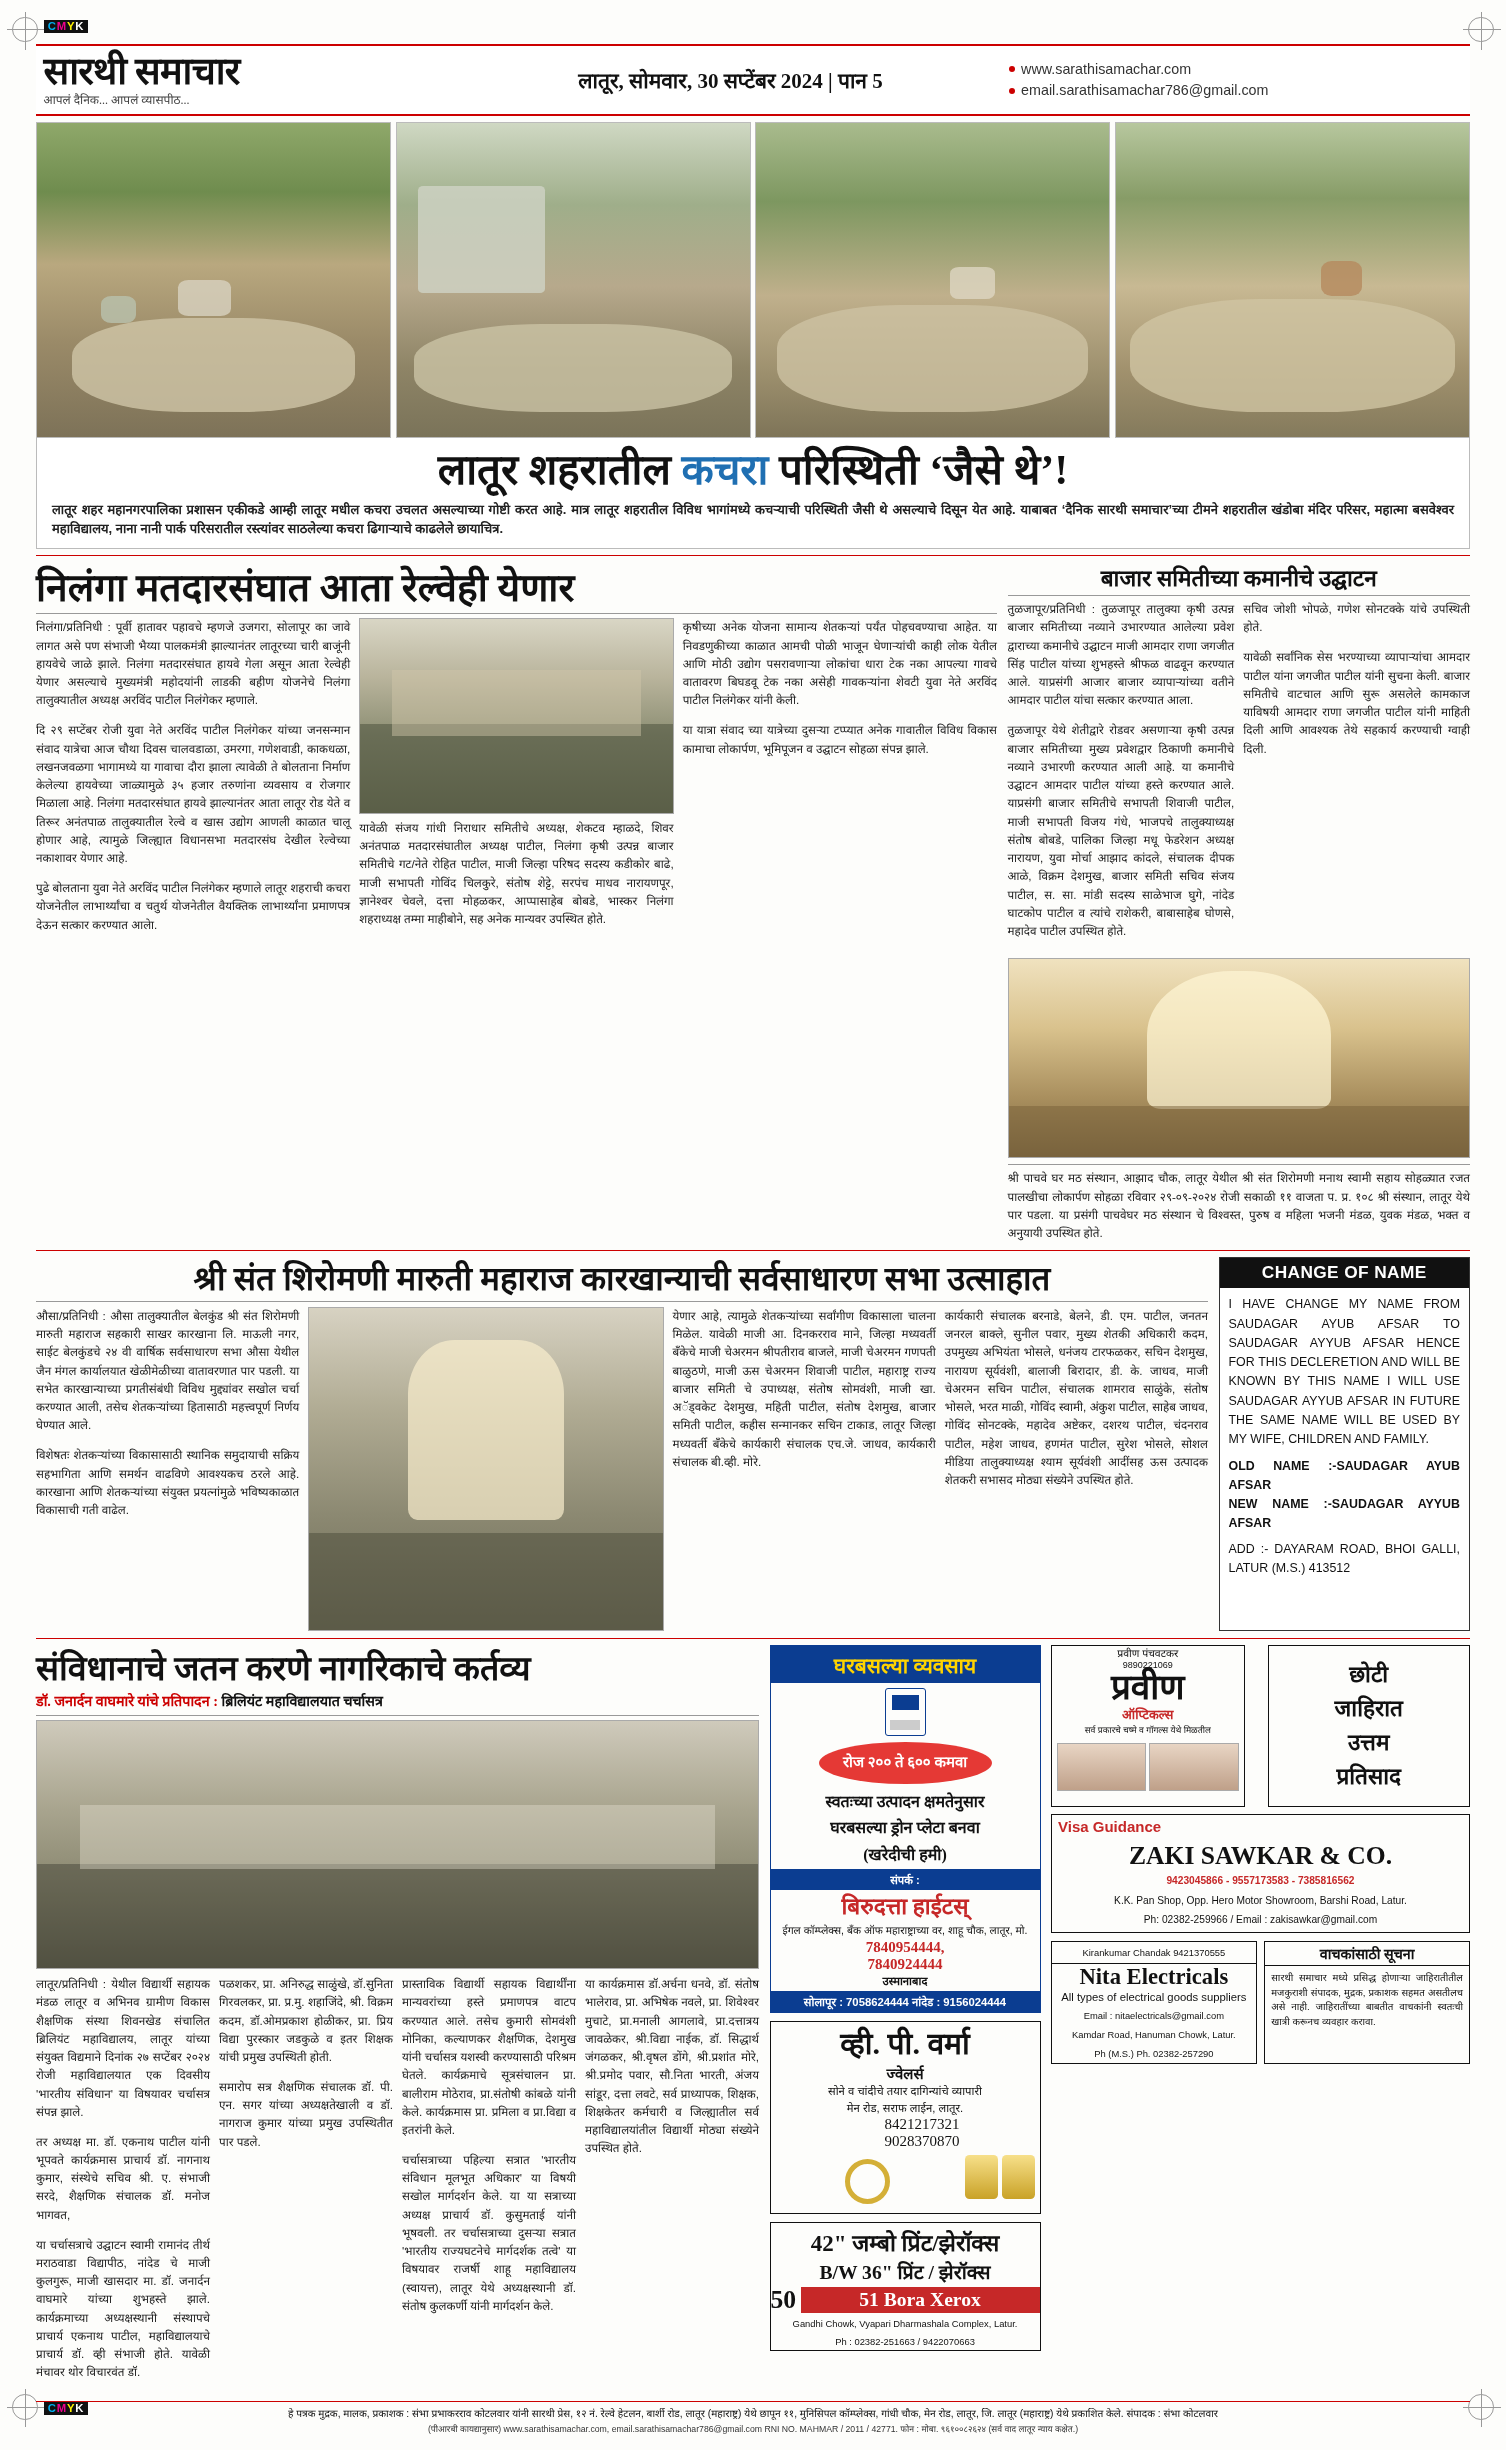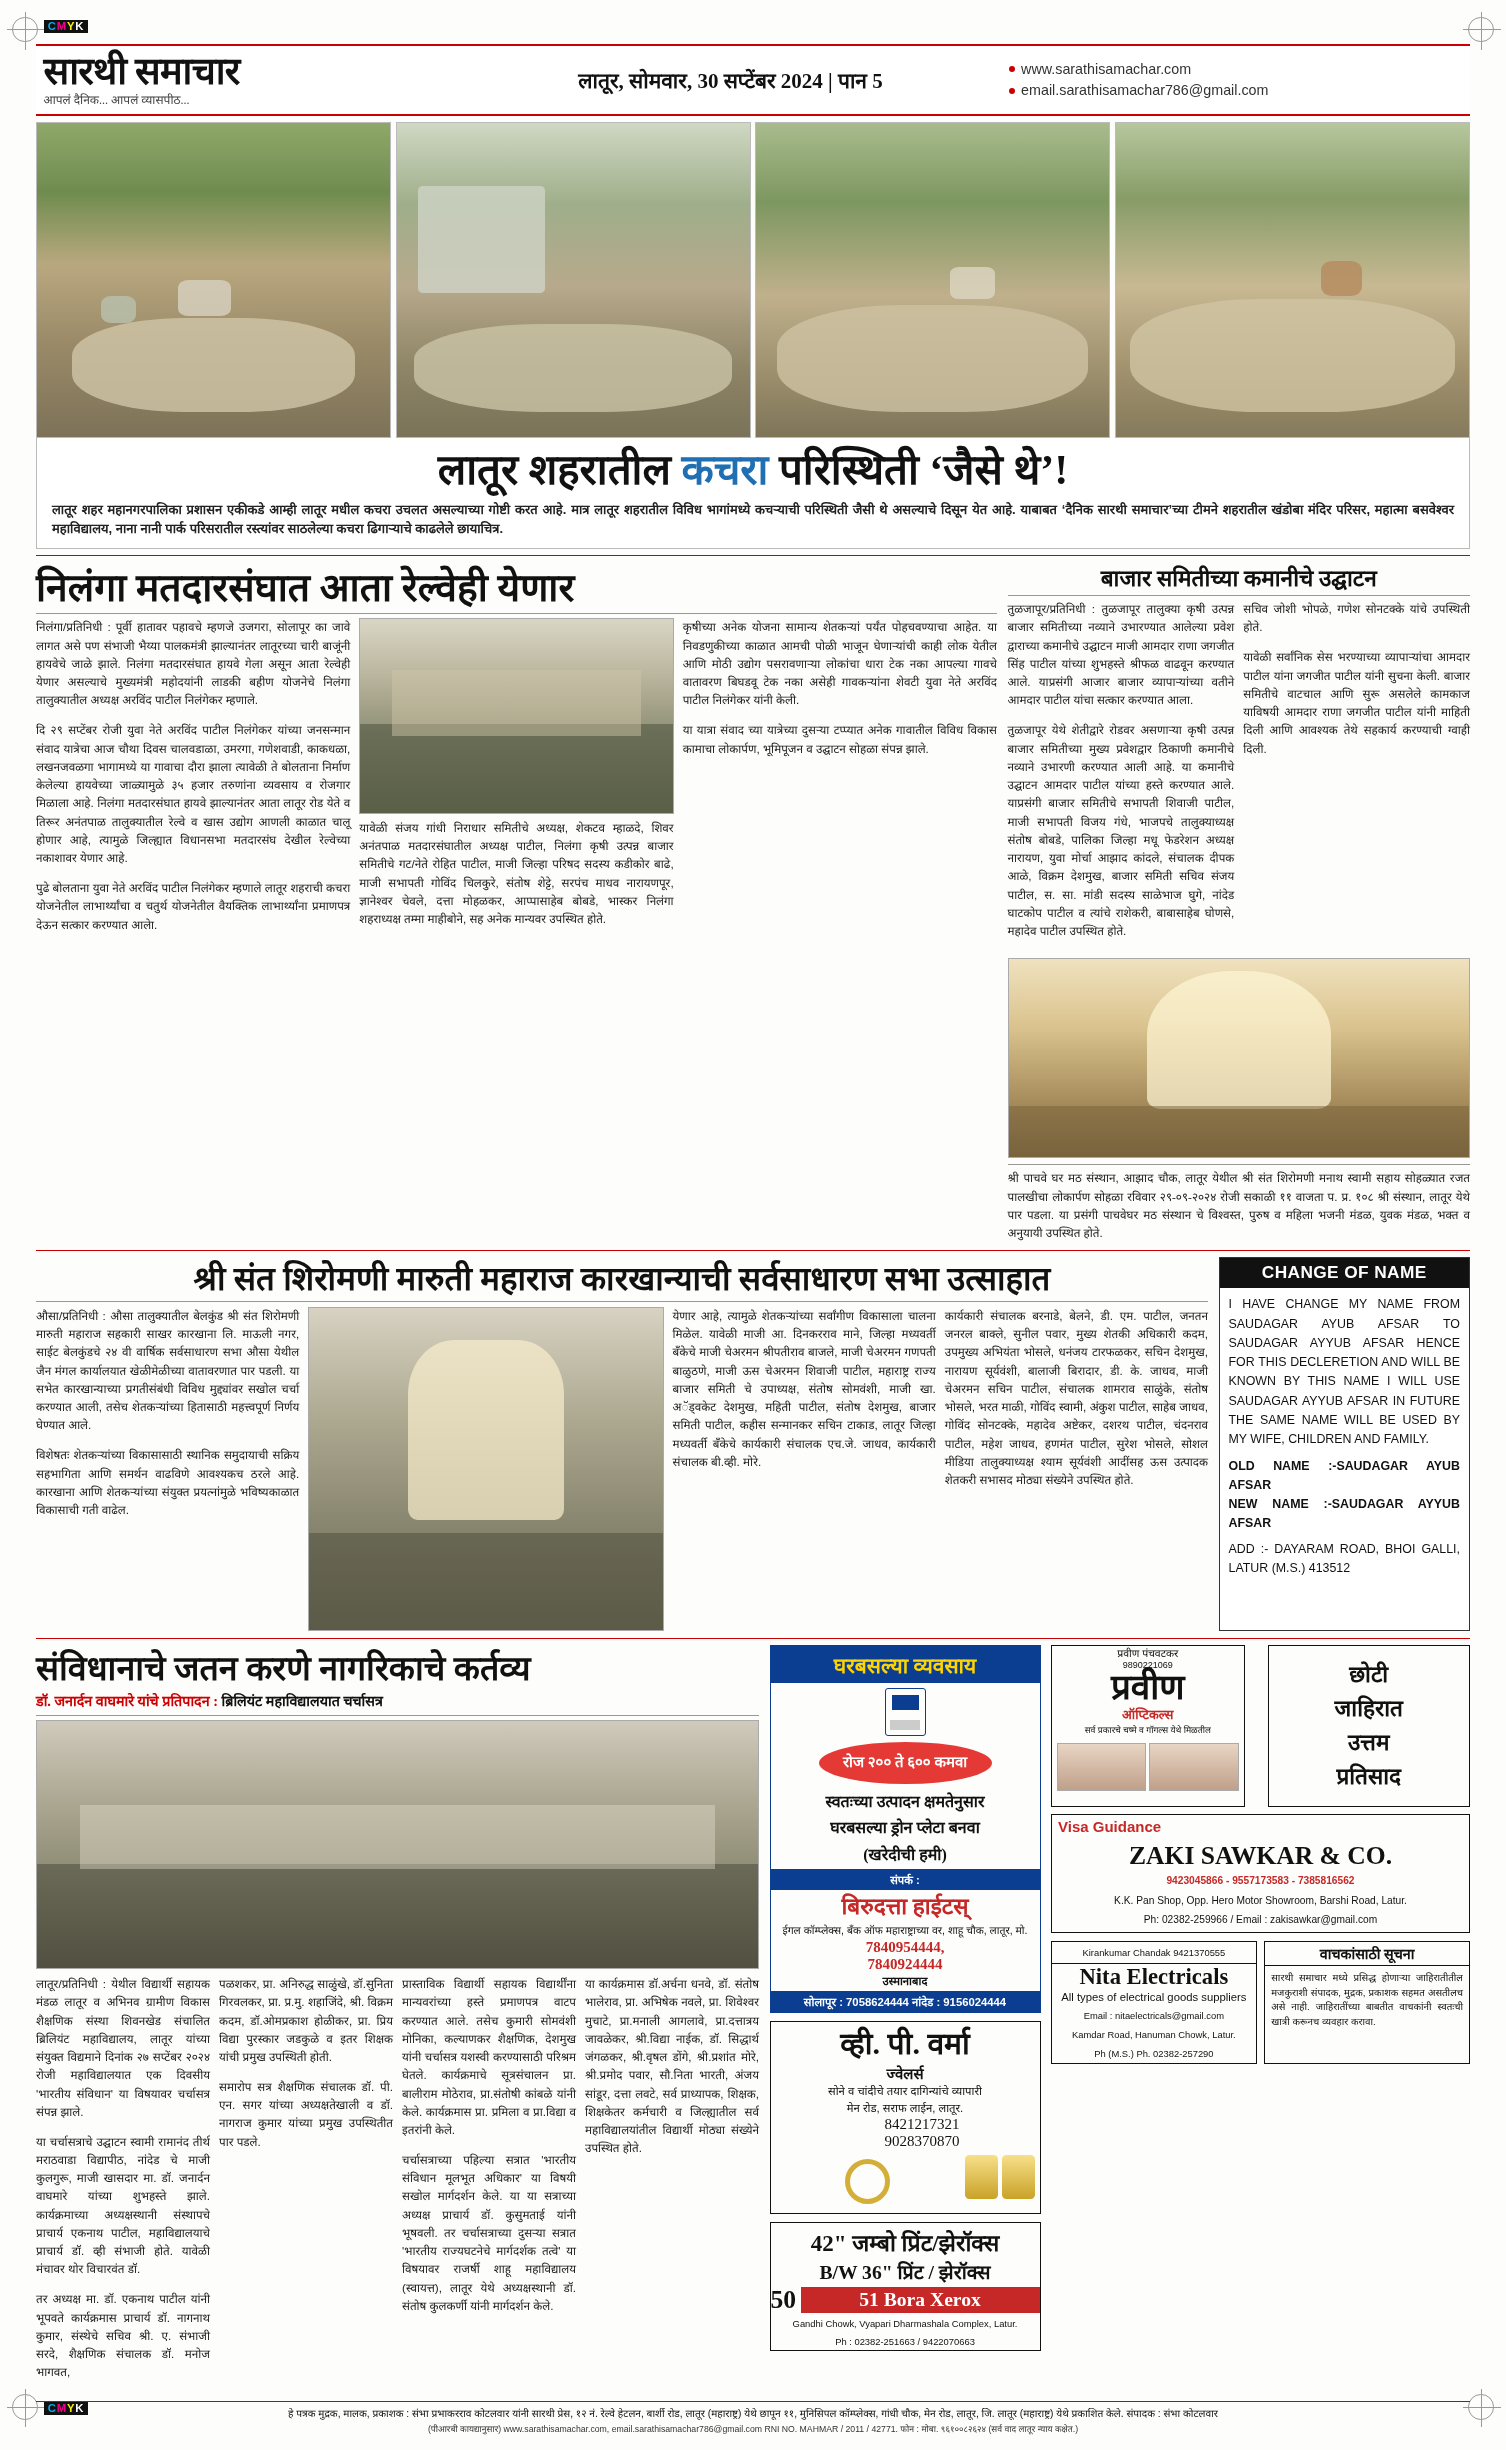--- a/index.html
+++ b/index.html
@@ -464,22 +464,22 @@
         <div class="rule-thin" style="margin:3px 0 4.5px;"></div>
 
         <div class="photo-in" style="height:249px;background:linear-gradient(#cfcabb 0%,#a8a48e 36%,#86846c 70%,#63624f 100%);">
           <div style="position:absolute;left:0;bottom:0;width:100%;height:42%;background:rgba(60,60,48,.45)"></div>
           <div style="position:absolute;left:6%;top:34%;width:88%;height:26%;background:rgba(230,226,210,.4)"></div>
         </div>
 
         <div class="subcols" style="margin-top:6px;">
           <div class="body-text">
             <p style="margin-top:0">लातूर/प्रतिनिधी : येथील विद्यार्थी सहायक मंडळ लातूर व अभिनव ग्रामीण विकास शैक्षणिक संस्था शिवनखेड संचालित ब्रिलियंट महाविद्यालय, लातूर यांच्या संयुक्त विद्यमाने दिनांक २७ सप्टेंबर २०२४ रोजी महाविद्यालयात एक दिवसीय 'भारतीय संविधान' या विषयावर चर्चासत्र संपन्न झाले.</p>
+            <p>तर अध्यक्ष मा. डॉ. एकनाथ पाटील यांनी भूपवते कार्यक्रमास प्राचार्य डॉ. नागनाथ कुमार, संस्थेचे सचिव श्री. ए. संभाजी सरदे, शैक्षणिक संचालक डॉ. मनोज भागवत,</p>
             <p>या चर्चासत्राचे उद्घाटन स्वामी रामानंद तीर्थ मराठवाडा विद्यापीठ, नांदेड चे माजी कुलगुरू, माजी खासदार मा. डॉ. जनार्दन वाघमारे यांच्या शुभहस्ते झाले. कार्यक्रमाच्या अध्यक्षस्थानी संस्थापचे प्राचार्य एकनाथ पाटील, महाविद्यालयाचे प्राचार्य डॉ. व्ही संभाजी होते. यावेळी मंचावर थोर विचारवंत डॉ.</p>
-            <p>तर अध्यक्ष मा. डॉ. एकनाथ पाटील यांनी भूपवते कार्यक्रमास प्राचार्य डॉ. नागनाथ कुमार, संस्थेचे सचिव श्री. ए. संभाजी सरदे, शैक्षणिक संचालक डॉ. मनोज भागवत,</p>
           </div>
           <div class="body-text">
             <p style="margin-top:0">पळशकर, प्रा. अनिरुद्ध साळुंखे, डॉ.सुनिता गिरवलकर, प्रा. प्र.मु. शहाजिंदे, श्री. विक्रम कदम, डॉ.ओमप्रकाश होळीकर, प्रा. प्रिय विद्या पुरस्कार जडकुळे व इतर शिक्षक यांची प्रमुख उपस्थिती होती.</p>
             <p>समारोप सत्र शैक्षणिक संचालक डॉ. पी. एन. सगर यांच्या अध्यक्षतेखाली व डॉ. नागराज कुमार यांच्या प्रमुख उपस्थितीत पार पडले.</p>
           </div>
           <div class="body-text">
             <p style="margin-top:0">प्रास्ताविक विद्यार्थी सहायक विद्यार्थींना मान्यवरांच्या हस्ते प्रमाणपत्र वाटप करण्यात आले. तसेच कुमारी सोमवंशी मोनिका, कल्याणकर शैक्षणिक, देशमुख यांनी चर्चासत्र यशस्वी करण्यासाठी परिश्रम घेतले. कार्यक्रमाचे सूत्रसंचालन प्रा. बालीराम मोठेराव, प्रा.संतोषी कांबळे यांनी केले. कार्यक्रमास प्रा. प्रमिला व प्रा.विद्या व इतरांनी केले.</p>
             <p>चर्चासत्राच्या पहिल्या सत्रात 'भारतीय संविधान मूलभूत अधिकार' या विषयी सखोल मार्गदर्शन केले. या या सत्राच्या अध्यक्ष प्राचार्य डॉ. कुसुमताई यांनी भूषवली. तर चर्चासत्राच्या दुसऱ्या सत्रात 'भारतीय राज्यघटनेचे मार्गदर्शक तत्वे' या विषयावर राजर्षी शाहू महाविद्यालय (स्वायत्त), लातूर येथे अध्यक्षस्थानी डॉ. संतोष कुलकर्णी यांनी मार्गदर्शन केले.</p>
           </div>
           <div class="body-text">

